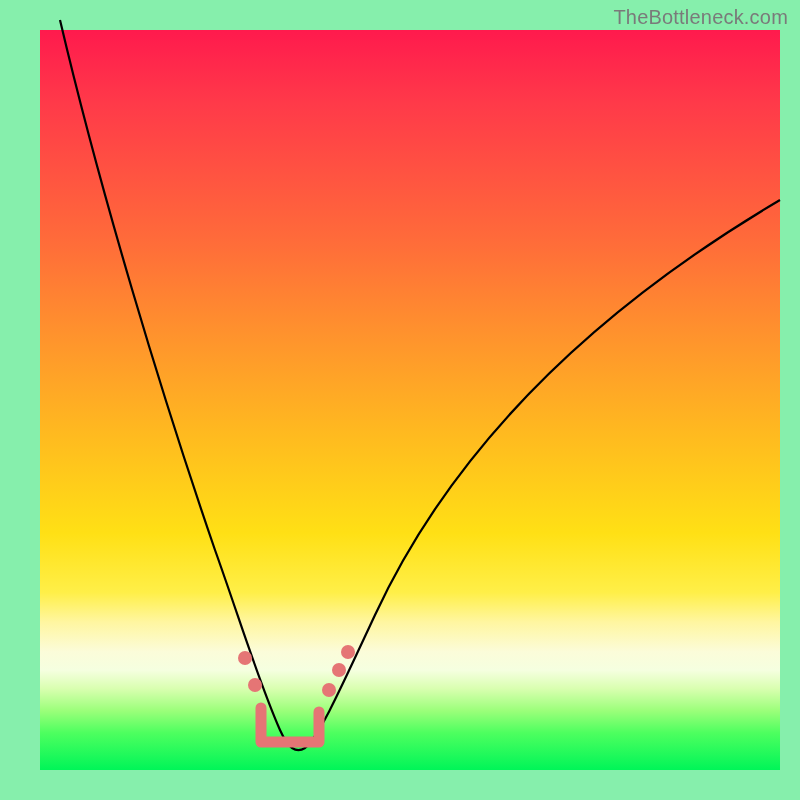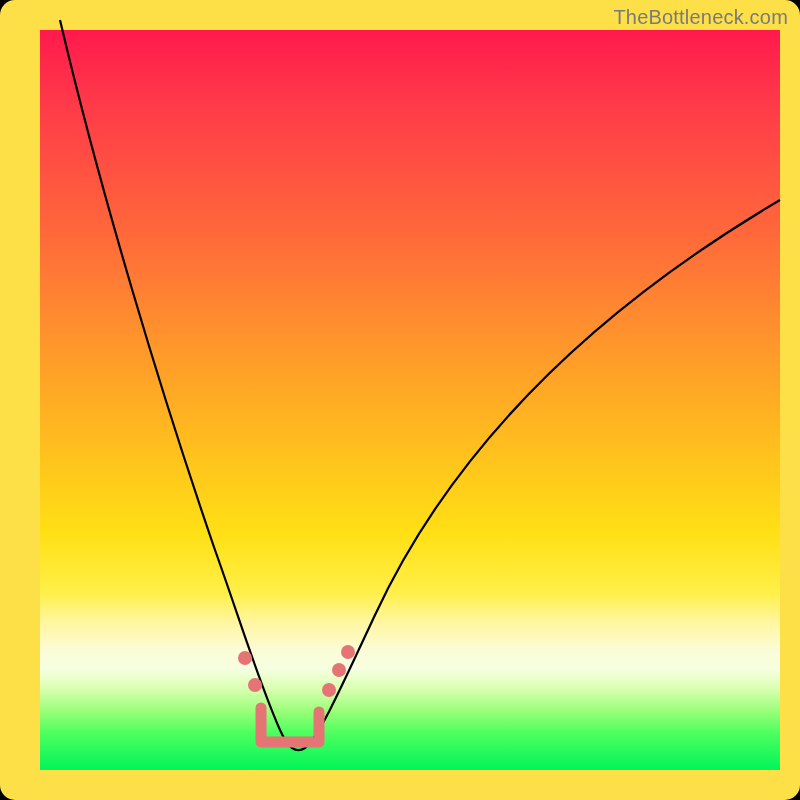--- a/index.html
+++ b/index.html
@@ -10,22 +10,21 @@
     background: #000;
     overflow: hidden;
     font-family: -apple-system, BlinkMacSystemFont, "Segoe UI", Arial, sans-serif;
   }
   .frame {
     position: absolute;
     left: 0;
     top: 0;
     width: 800px;
     height: 800px;
-    background: #fde047;
-    border-radius: 15px;
+    background: #86efac;
   }
   .plot {
     position: absolute;
     
     left: 40px;
     top: 30px;
     width: 740px;
     height: 740px;
     
     background: linear-gradient(

